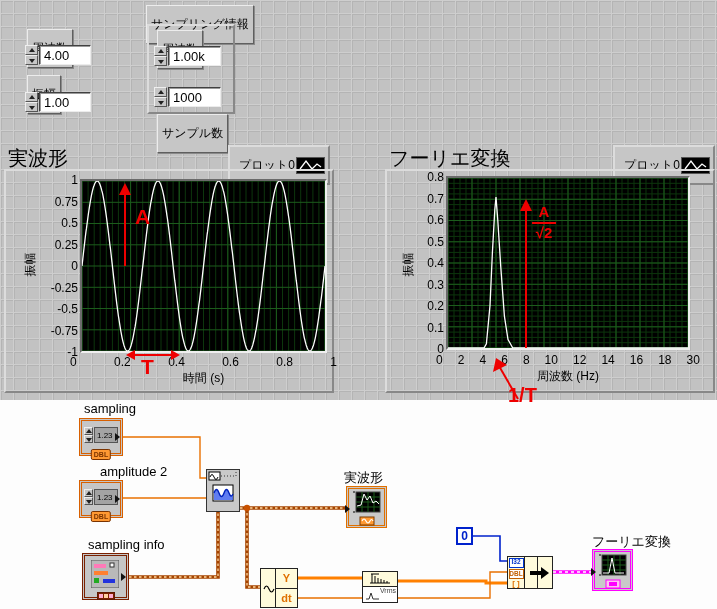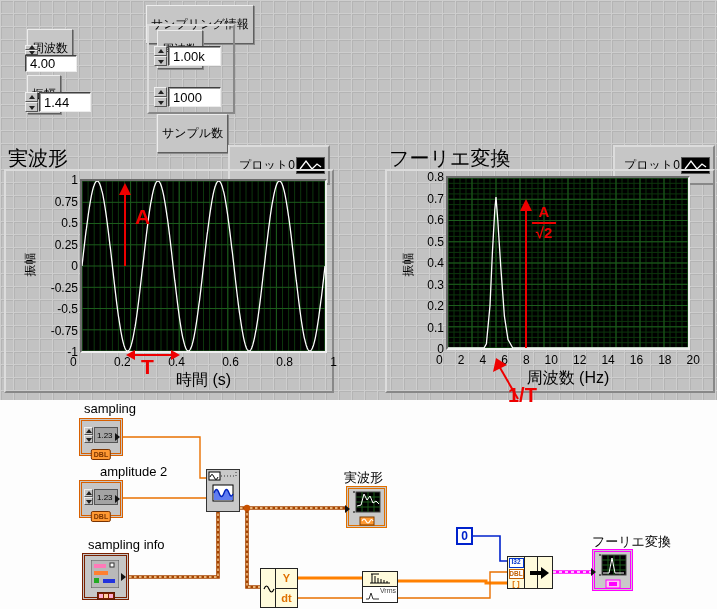--- a/index.html
+++ b/index.html
@@ -38,21 +38,21 @@
   .legend { position:absolute; width:102px; height:40px; background:#c6c6c6;
     border:2px outset #dcdcdc; display:flex; align-items:center; justify-content:space-between;
     padding:0 3px 0 9px; }
   .legend-label { font-size:12px; color:#000; }
   .legend-icon { width:29px; height:17px; border:1px solid #555; background:#000; }
   .plot-frame { position:absolute; border:2px solid; border-color:#6a6a6a #efefef #efefef #6a6a6a; }
   .plot-frame svg { display:block; background:#000; }
   .yticks { position:absolute; display:flex; flex-direction:column; justify-content:space-between;
     align-items:flex-end; font-size:12px; color:#000; }
   .xticks { position:absolute; display:flex; justify-content:space-between; font-size:12px; color:#000; }
-  .axis-xlabel { position:absolute; text-align:center; font-size:16px; color:#000; }
+  .axis-xlabel { position:absolute; text-align:center; font-size:12px; color:#000; }
   .axis-ylabel { position:absolute; font-size:12px; color:#000; transform:rotate(-90deg); white-space:nowrap; }
 
   
   .ann { position:absolute; color:#ee0000; z-index:9; }
   .ann-text { font-weight:bold; }
   .frac { text-align:center; width:24px; font-weight:bold; line-height:1.1; }
   .frac .bar { border-top:2px solid #ee0000; margin:1px 0; }
 
   
   .block-diagram { position:absolute; left:0; top:400px; width:717px; height:209px; background:#fdfdfd; }
@@ -97,35 +97,35 @@
   svg.layer { position:absolute; left:0; top:0; }
 </style>
 </head>
 <body>
 
 <div class="screen">
 
   <div class="front-panel">
 
     <div class="fp-label" style="left:27px; top:29px;">周波数</div>
-    <div class="fp-ctl" style="left:25px; top:45px;flex-direction:column;">
+    <div class="fp-ctl" style="left:25px; top:45px;">
       <div class="spin">
         <div class="sb up"></div>
         <div class="sb dn"></div>
       </div>
       <div class="fld" style="width:52px;">4.00</div>
     </div>
 
     <div class="fp-label" style="left:27px; top:75px;">振幅</div>
     <div class="fp-ctl" style="left:25px; top:92px;">
       <div class="spin">
         <div class="sb up"></div>
         <div class="sb dn"></div>
       </div>
-      <div class="fld" style="width:52px;">1.44</div>
+      <div class="fld" style="width:52px;">1.00</div>
     </div>
 
     <div class="fp-label" style="left:146px; top:5px;">サンプリング情報</div>
     <div class="cluster-box" style="left:147px; top:24px; width:88px; height:90px;">
       <div class="fp-label" style="left:8px; top:4px;">周波数</div>
       <div class="fp-ctl" style="left:5px; top:20px;">
         <div class="spin">
           <div class="sb up"></div>
           <div class="sb dn"></div>
         </div>
@@ -360,21 +360,21 @@
         <span>0</span>
         <span>2</span>
         <span>4</span>
         <span>6</span>
         <span>8</span>
         <span>10</span>
         <span>12</span>
         <span>14</span>
         <span>16</span>
         <span>18</span>
-        <span>20</span>
+        <span>30</span>
       </div>
     <div class="axis-ylabel" style="left:396px; top:256px;">振幅</div>
     <div class="axis-xlabel" style="left:448px; top:368px; width:240px;">周波数 (Hz)</div>
   </div>
 
   <svg class="layer ann" style="left:118px; top:182px;" width="14" height="86">
     <line x1="7" y1="10" x2="7" y2="84" stroke="#ee0000" stroke-width="2"></line>
     <polygon points="7,1 1,13 13,13" fill="#ee0000"></polygon>
   </svg>
   <div class="ann ann-text" style="left:135px; top:205px; font-size:21px;">A</div>

